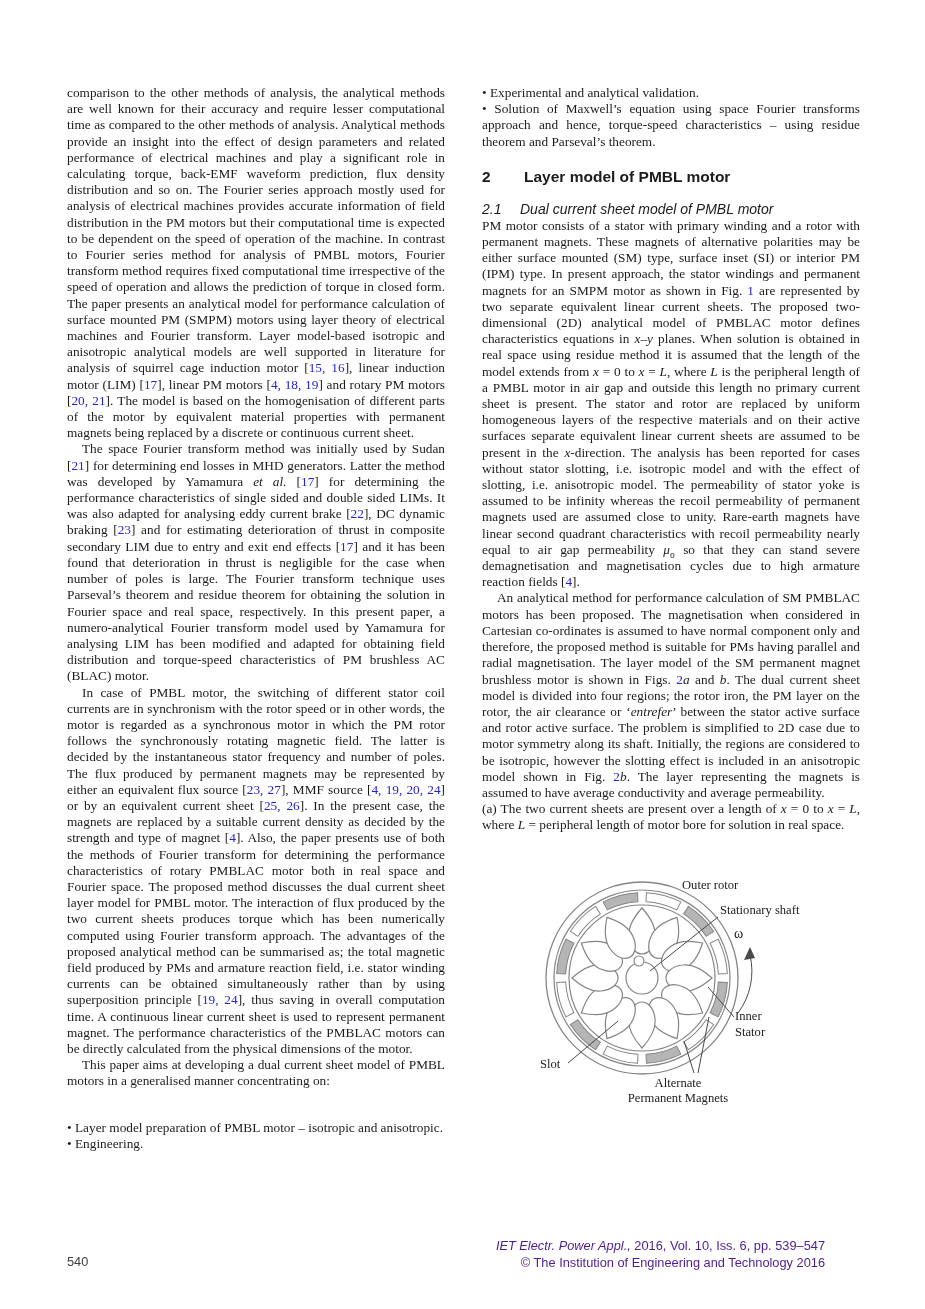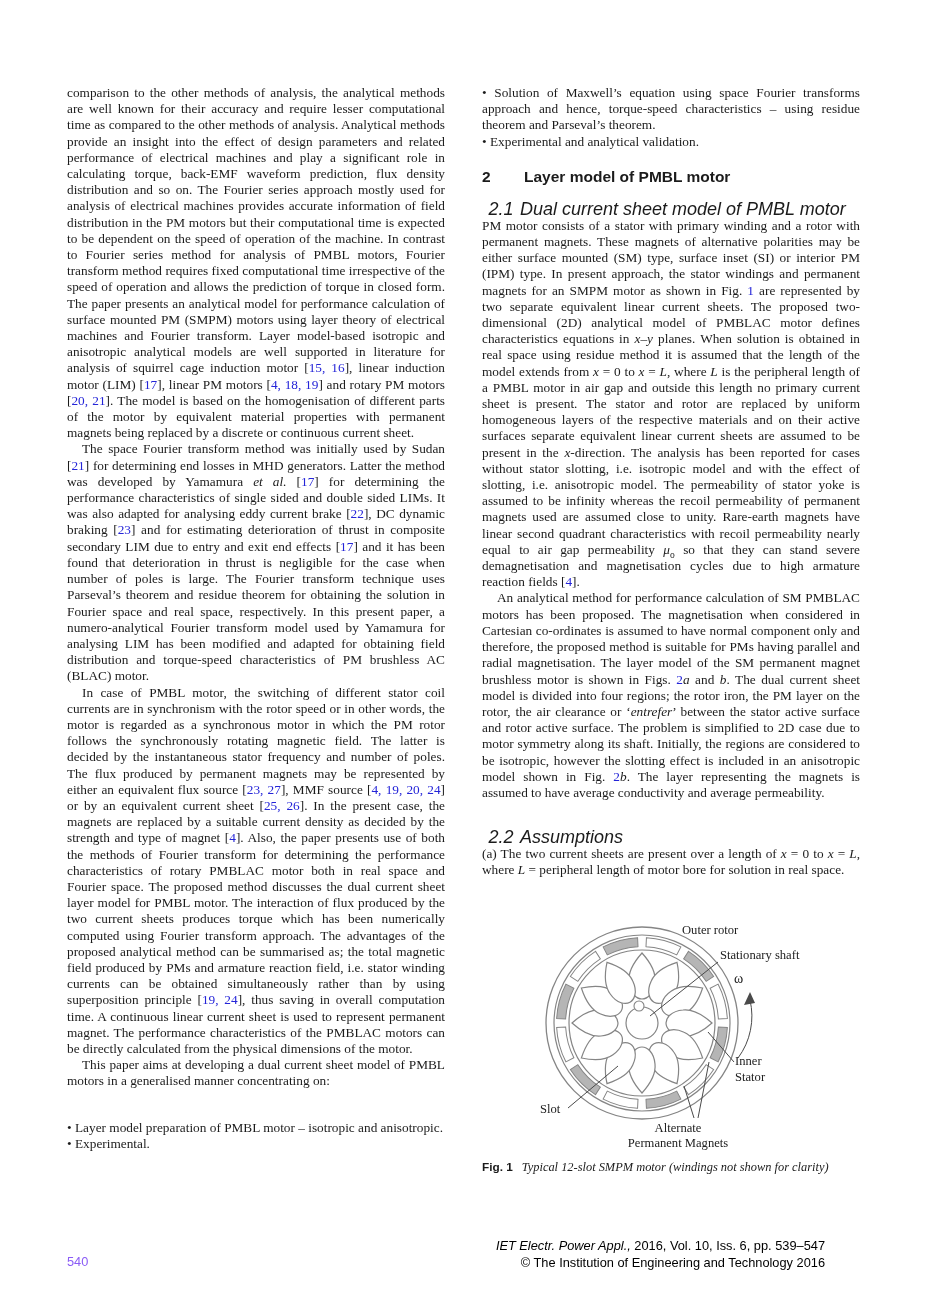--- a/index.html
+++ b/index.html
@@ -11,76 +11,72 @@
   p.ind{text-indent:15px;}
   .cite{color:#2424d8;}
   .it{font-style:italic;}
   .sub{vertical-align:sub;font-size:0.72em;line-height:0;font-style:normal;}
   .bullets{margin-top:30px;}
   p.bullet{margin:0;text-align:justify;}
   .h-section{display:flex;margin:17px 0 0 0;font-family:"Liberation Sans",sans-serif;
              font-weight:bold;font-size:15.5px;line-height:19px;text-align:left;}
   .h-section .num{width:42px;flex:none;}
   .h-sub{display:flex;margin:15px 0 0 0;font-family:"Liberation Sans",sans-serif;
-         font-style:italic;font-size:18px;line-height:17px;text-align:center;}
+         font-style:italic;font-size:14px;line-height:17px;text-align:left;}
   .h-sub .num{width:38px;flex:none;font-style:italic;}
   .gap-after-heading{margin-top:15px;}
   .assumptions-para{margin-top:16px;}
   .figure-wrap{margin-top:37px;width:378px;}
   .figure-wrap svg{display:block;}
   .fig-label{font-family:"Liberation Serif",serif;font-size:12.6px;fill:#222;}
   .fig-omega{font-family:"Liberation Serif",serif;font-size:14px;fill:#222;}
   .caption{margin-top:4px;font-size:12.4px;text-align:left;line-height:15px;}
   .caption .fig-num{font-family:"Liberation Sans",sans-serif;font-weight:bold;
                     font-size:11.8px;margin-right:9px;}
   .caption .fig-text{font-style:italic;}
   .footer-right{position:absolute;right:65px;top:1238px;text-align:right;
-                font-family:"Liberation Sans",sans-serif;font-size:12.8px;line-height:16.5px;color:#000000;}
+                font-family:"Liberation Sans",sans-serif;font-size:12.8px;line-height:16.5px;color:#4c1d95;}
   .footer-right .jname{font-style:italic;}
   .page-num{position:absolute;left:67px;top:1254px;font-family:"Liberation Sans",sans-serif;
-            font-size:12.8px;color:#8b5cf6;}
+            font-size:12.8px;color:#404040;}
 </style>
 </head>
 <body>
 
 <div class="page">
   <div class="columns">
 
     <div class="col">
       <p class="body"><span>comparison to the other methods of analysis, the analytical methods are well known for their accuracy and require lesser computational time as compared to the other methods of analysis. Analytical methods provide an insight into the effect of design parameters and related performance of electrical machines and play a significant role in calculating torque, back-EMF waveform prediction, flux density distribution and so on. The Fourier series approach mostly used for analysis of electrical machines provides accurate information of field distribution in the PM motors but their computational time is expected to be dependent on the speed of operation of the machine. In contrast to Fourier series method for analysis of PMBL motors, Fourier transform method requires fixed computational time irrespective of the speed of operation and allows the prediction of torque in closed form. The paper presents an analytical model for performance calculation of surface mounted PM (SMPM) motors using layer theory of electrical machines and Fourier transform. Layer model-based isotropic and anisotropic analytical models are well supported in literature for analysis of squirrel cage induction motor [</span><span class="cite">15, 16</span><span>], linear induction motor (LIM) [</span><span class="cite">17</span><span>], linear PM motors [</span><span class="cite">4, 18, 19</span><span>] and rotary PM motors [</span><span class="cite">20, 21</span><span>]. The model is based on the homogenisation of different parts of the motor by equivalent material properties with permanent magnets being replaced by a discrete or continuous current sheet.</span></p>
       <p class="body ind"><span>The space Fourier transform method was initially used by Sudan [</span><span class="cite">21</span><span>] for determining end losses in MHD generators. Latter the method was developed by Yamamura </span><span class="it">et al.</span><span> [</span><span class="cite">17</span><span>] for determining the performance characteristics of single sided and double sided LIMs. It was also adapted for analysing eddy current brake [</span><span class="cite">22</span><span>], DC dynamic braking [</span><span class="cite">23</span><span>] and for estimating deterioration of thrust in composite secondary LIM due to entry and exit end effects [</span><span class="cite">17</span><span>] and it has been found that deterioration in thrust is negligible for the case when number of poles is large. The Fourier transform technique uses Parseval’s theorem and residue theorem for obtaining the solution in Fourier space and real space, respectively. In this present paper, a numero-analytical Fourier transform model used by Yamamura for analysing LIM has been modified and adapted for obtaining field distribution and torque-speed characteristics of PM brushless AC (BLAC) motor.</span></p>
       <p class="body ind"><span>In case of PMBL motor, the switching of different stator coil currents are in synchronism with the rotor speed or in other words, the motor is regarded as a synchronous motor in which the PM rotor follows the synchronously rotating magnetic field. The latter is decided by the instantaneous stator frequency and number of poles. The flux produced by permanent magnets may be represented by either an equivalent flux source [</span><span class="cite">23, 27</span><span>], MMF source [</span><span class="cite">4, 19, 20, 24</span><span>] or by an equivalent current sheet [</span><span class="cite">25, 26</span><span>]. In the present case, the magnets are replaced by a suitable current density as decided by the strength and type of magnet [</span><span class="cite">4</span><span>]. Also, the paper presents use of both the methods of Fourier transform for determining the performance characteristics of rotary PMBLAC motor both in real space and Fourier space. The proposed method discusses the dual current sheet layer model for PMBL motor. The interaction of flux produced by the two current sheets produces torque which has been numerically computed using Fourier transform approach. The advantages of the proposed analytical method can be summarised as; the total magnetic field produced by PMs and armature reaction field, i.e. stator winding currents can be obtained simultaneously rather than by using superposition principle [</span><span class="cite">19, 24</span><span>], thus saving in overall computation time. A continuous linear current sheet is used to represent permanent magnet. The performance characteristics of the PMBLAC motors can be directly calculated from the physical dimensions of the motor.</span></p>
       <p class="body ind"><span>This paper aims at developing a dual current sheet model of PMBL motors in a generalised manner concentrating on:</span></p>
       <div class="bullets">
         <p class="bullet">•  Layer model preparation of PMBL motor – isotropic and anisotropic.</p>
-        <p class="bullet">•  Experimental.</p>
+        <p class="bullet">•  Engineering.</p>
       </div>
     </div>
 
     <div class="col">
+      <p class="bullet">•  Experimental and analytical validation.</p>
       <p class="bullet">•  Solution of Maxwell’s equation using space Fourier transforms approach and hence, torque-speed characteristics – using residue theorem and Parseval’s theorem.</p>
-      <p class="bullet">•  Experimental and analytical validation.</p>
 
       <div class="h-section">
         <span class="num">2</span>
         <span>Layer model of PMBL motor</span>
       </div>
 
       <div class="h-sub">
         <span class="num">2.1</span>
         <span>Dual current sheet model of PMBL motor</span>
       </div>
 
       <p class="body gap-after-heading"><span>PM motor consists of a stator with primary winding and a rotor with permanent magnets. These magnets of alternative polarities may be either surface mounted (SM) type, surface inset (SI) or interior PM (IPM) type. In present approach, the stator windings and permanent magnets for an SMPM motor as shown in Fig. </span><span class="cite">1</span><span> are represented by two separate equivalent linear current sheets. The proposed two-dimensional (2D) analytical model of PMBLAC motor defines characteristics equations in </span><span class="it">x–y</span><span> planes. When solution is obtained in real space using residue method it is assumed that the length of the model extends from </span><span class="it">x</span><span> = 0 to </span><span class="it">x</span><span> = </span><span class="it">L</span><span>, where </span><span class="it">L</span><span> is the peripheral length of a PMBL motor in air gap and outside this length no primary current sheet is present. The stator and rotor are replaced by uniform homogeneous layers of the respective materials and on their active surfaces separate equivalent linear current sheets are assumed to be present in the </span><span class="it">x</span><span>-direction. The analysis has been reported for cases without stator slotting, i.e. isotropic model and with the effect of slotting, i.e. anisotropic model. The permeability of stator yoke is assumed to be infinity whereas the recoil permeability of permanent magnets used are assumed close to unity. Rare-earth magnets have linear second quadrant characteristics with recoil permeability nearly equal to air gap permeability </span><span class="it">μ</span><span class="sub">o</span><span> so that they can stand severe demagnetisation and magnetisation cycles due to high armature reaction fields [</span><span class="cite">4</span><span>].</span></p>
       <p class="body ind"><span>An analytical method for performance calculation of SM PMBLAC motors has been proposed. The magnetisation when considered in Cartesian co-ordinates is assumed to have normal component only and therefore, the proposed method is suitable for PMs having parallel and radial magnetisation. The layer model of the SM permanent magnet brushless motor is shown in Figs. </span><span class="cite">2</span><span class="it">a</span><span> and </span><span class="it">b</span><span>. The dual current sheet model is divided into four regions; the rotor iron, the PM layer on the rotor, the air clearance or ‘</span><span class="it">entrefer</span><span>’ between the stator active surface and rotor active surface. The problem is simplified to 2D case due to motor symmetry along its shaft. Initially, the regions are considered to be isotropic, however the slotting effect is included in an anisotropic model shown in Fig. </span><span class="cite">2</span><span class="it">b</span><span>. The layer representing the magnets is assumed to have average conductivity and average permeability.</span></p>
 
-      <div class="h-sub" style="margin-top:28px;">
-        <span class="num">2.2</span>
-        <span>Assumptions</span>
-      </div>
 
       <p class="body assumptions-para"><span>(a)  The two current sheets are present over a length of </span><span class="it">x</span><span> = 0 to </span><span class="it">x</span><span> = </span><span class="it">L</span><span>, where </span><span class="it">L</span><span> = peripheral length of motor bore for solution in real space.</span></p>
 
       <div class="figure-wrap">
         <svg viewBox="0 0 378 240" width="378" height="240">
           <defs>
             <path id="magseg" d="M -17.8 -83.6 A 85.5 85.5 0 0 1 17.8 -83.6 L 15.9 -74.8 A 76.5 76.5 0 0 0 -15.9 -74.8 Z"></path>
             <path id="slotp" d="M 0 -70 C 9 -60 14 -50 13 -41 C 12 -29 5 -24 0 -24 C -5 -24 -12 -29 -13 -41 C -14 -50 -9 -60 0 -70 Z"></path>
           </defs>
 
@@ -133,23 +129,20 @@
           <text class="fig-label" x="200" y="18">Outer rotor</text>
           <text class="fig-label" x="238" y="43">Stationary shaft</text>
           <text class="fig-omega" x="252" y="67">ω</text>
           <text class="fig-label" x="253" y="149">Inner</text>
           <text class="fig-label" x="253" y="165">Stator</text>
           <text class="fig-label" x="58" y="197">Slot</text>
           <text class="fig-label" x="196" y="216" text-anchor="middle">Alternate</text>
           <text class="fig-label" x="196" y="231" text-anchor="middle">Permanent Magnets</text>
         </svg>
 
-        <p class="caption">
-          <span class="fig-num">Fig. 1</span><span class="fig-text">Typical 12-slot SMPM motor (windings not shown for clarity)</span>
-        </p>
       </div>
     </div>
   </div>
 
   <div class="footer-right">
     <div><span class="jname">IET Electr. Power Appl.,</span><span> 2016, Vol. 10, Iss. 6, pp. 539–547</span></div>
     <div>© The Institution of Engineering and Technology 2016</div>
   </div>
   <div class="page-num">540</div>
 </div>

